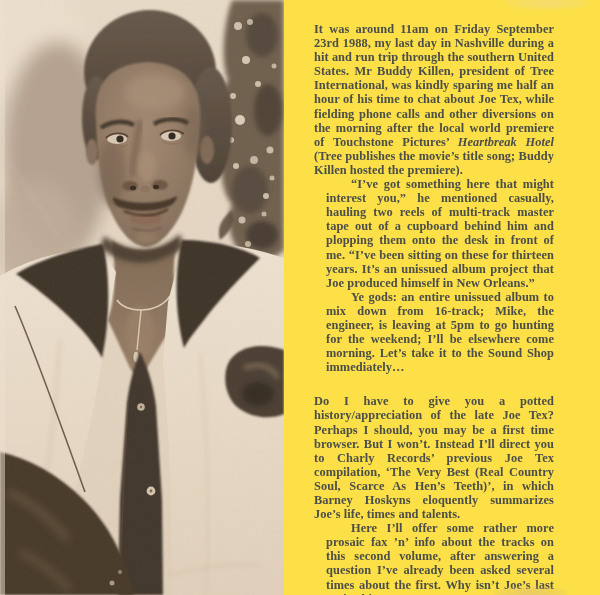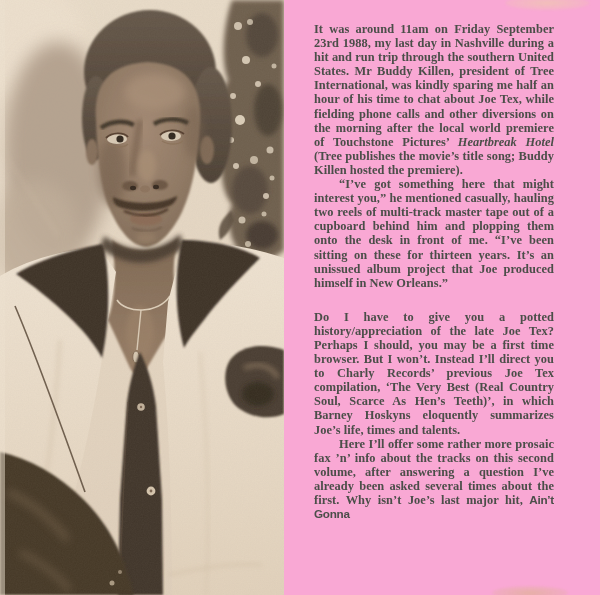--- a/index.html
+++ b/index.html
@@ -2,32 +2,32 @@
 <html><head>
 <meta charset="utf-8">
 <style>
   html,body{margin:0;padding:0;}
   body{
     width:600px;height:595px;
     background:#fcf9ee;
     font-family:"Liberation Serif", serif;
     overflow:hidden;position:relative;
   }
-  .page{position:absolute;inset:0;background:#f9a8d4;}
+  .page{position:absolute;inset:0;background:#fde047;}
   .photo-wrap{position:absolute;left:0;top:0;width:284px;height:595px;overflow:hidden;}
   .photo-wrap svg{display:block;}
   .text-col{
     position:absolute;left:314px;top:22px;width:240px;
     color:#4b4e49;
     font-size:12.4px;line-height:14.1px;font-weight:bold;
     text-align:justify;text-justify:inter-word;
     letter-spacing:0.05px;
   }
   .para{margin:0;}
-  .para.indent{text-indent:25px;}
+  .para.indent{text-indent:25px;margin-left:12px;}
   .para.gap{margin-top:20px;}
   .it{font-style:italic;}
   .song{
     font-family:"Liberation Sans", sans-serif;
     font-style:normal;font-weight:bold;
     font-size:11.7px;letter-spacing:-0.25px;
   }
   .smudge-bottom{
     position:absolute;left:492px;top:586px;width:76px;height:14px;
     background:radial-gradient(ellipse at center, rgba(214,183,128,0.55), rgba(214,183,128,0));
@@ -220,19 +220,20 @@
       <path d="M15,306 C38,360 62,428 85,492" stroke="#61503f" stroke-width="1.6" fill="none" opacity="0.9"></path>
 
       <rect x="0" y="0" width="5" height="595" fill="#f0e4d2" opacity="0.5"></rect>
       <rect x="0" y="0" width="284" height="595" filter="url(#grain)" opacity="0.45"></rect>
     </svg>
   </div>
 
   <div class="text-col">
     <p class="para"><span>It was around 11am on Friday September 23rd 1988, my last day in Nashville during a hit and run trip through the southern United States. Mr Buddy Killen, president of Tree International, was kindly sparing me half an hour of his time to chat about Joe Tex, while fielding phone calls and other diversions on the morning after the local world premiere of Touchstone Pictures’ </span><span class="it">Heartbreak Hotel</span><span> (Tree publishes the movie’s title song; Buddy Killen hosted the premiere).</span></p>
     <p class="para indent"><span>“I’ve got something here that might interest you,” he mentioned casually, hauling two reels of multi-track master tape out of a cupboard behind him and plopping them onto the desk in front of me. “I’ve been sitting on these for thirteen years. It’s an unissued album project that Joe produced himself in New Orleans.”</span></p>
+    <p class="para indent"><span>Ye gods: an entire unissued album to mix down from 16-track; Mike, the engineer, is leaving at 5pm to go hunting for the weekend; I’ll be elsewhere come morning. Let’s take it to the Sound Shop immediately…</span></p>
     <p class="para gap"><span>Do I have to give you a potted history/appreciation of the late Joe Tex? Perhaps I should, you may be a first time browser. But I won’t. Instead I’ll direct you to Charly Records’ previous Joe Tex compilation, ‘The Very Best (Real Country Soul, Scarce As Hen’s Teeth)’, in which Barney Hoskyns eloquently summarizes Joe’s life, times and talents.</span></p>
     <p class="para indent"><span>Here I’ll offer some rather more prosaic fax ’n’ info about the tracks on this second volume, after answering a question I’ve already been asked several times about the first. Why isn’t Joe’s last major hit, </span><span class="song">Ain’t Gonna</span></p>
   </div>
 
   <div class="smudge-top"></div>
   <div class="smudge-bottom"></div>
 </div>
 
 </body></html>

